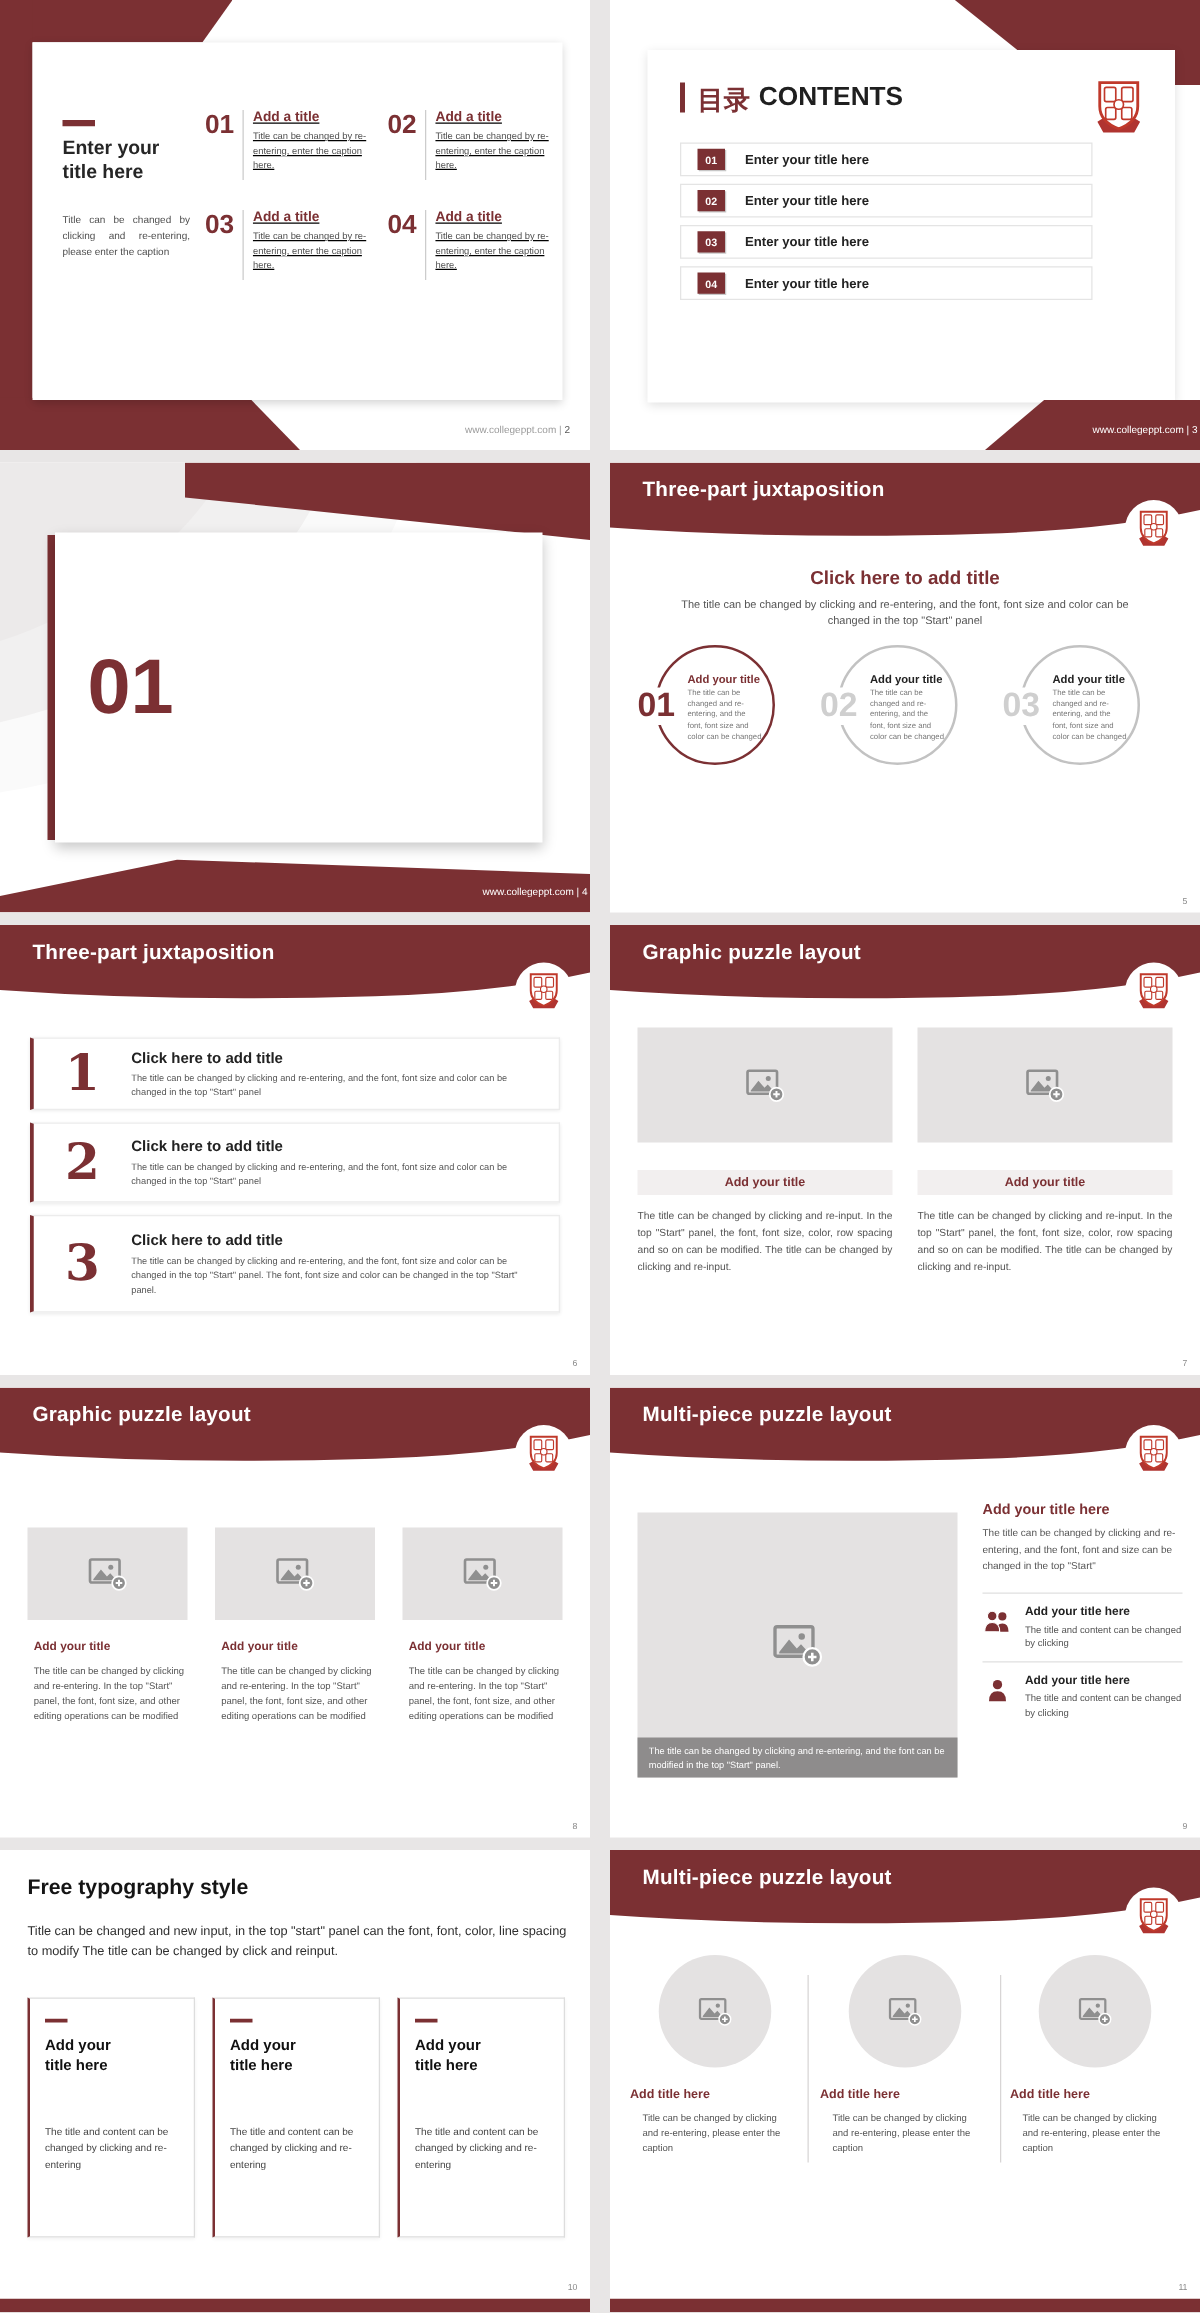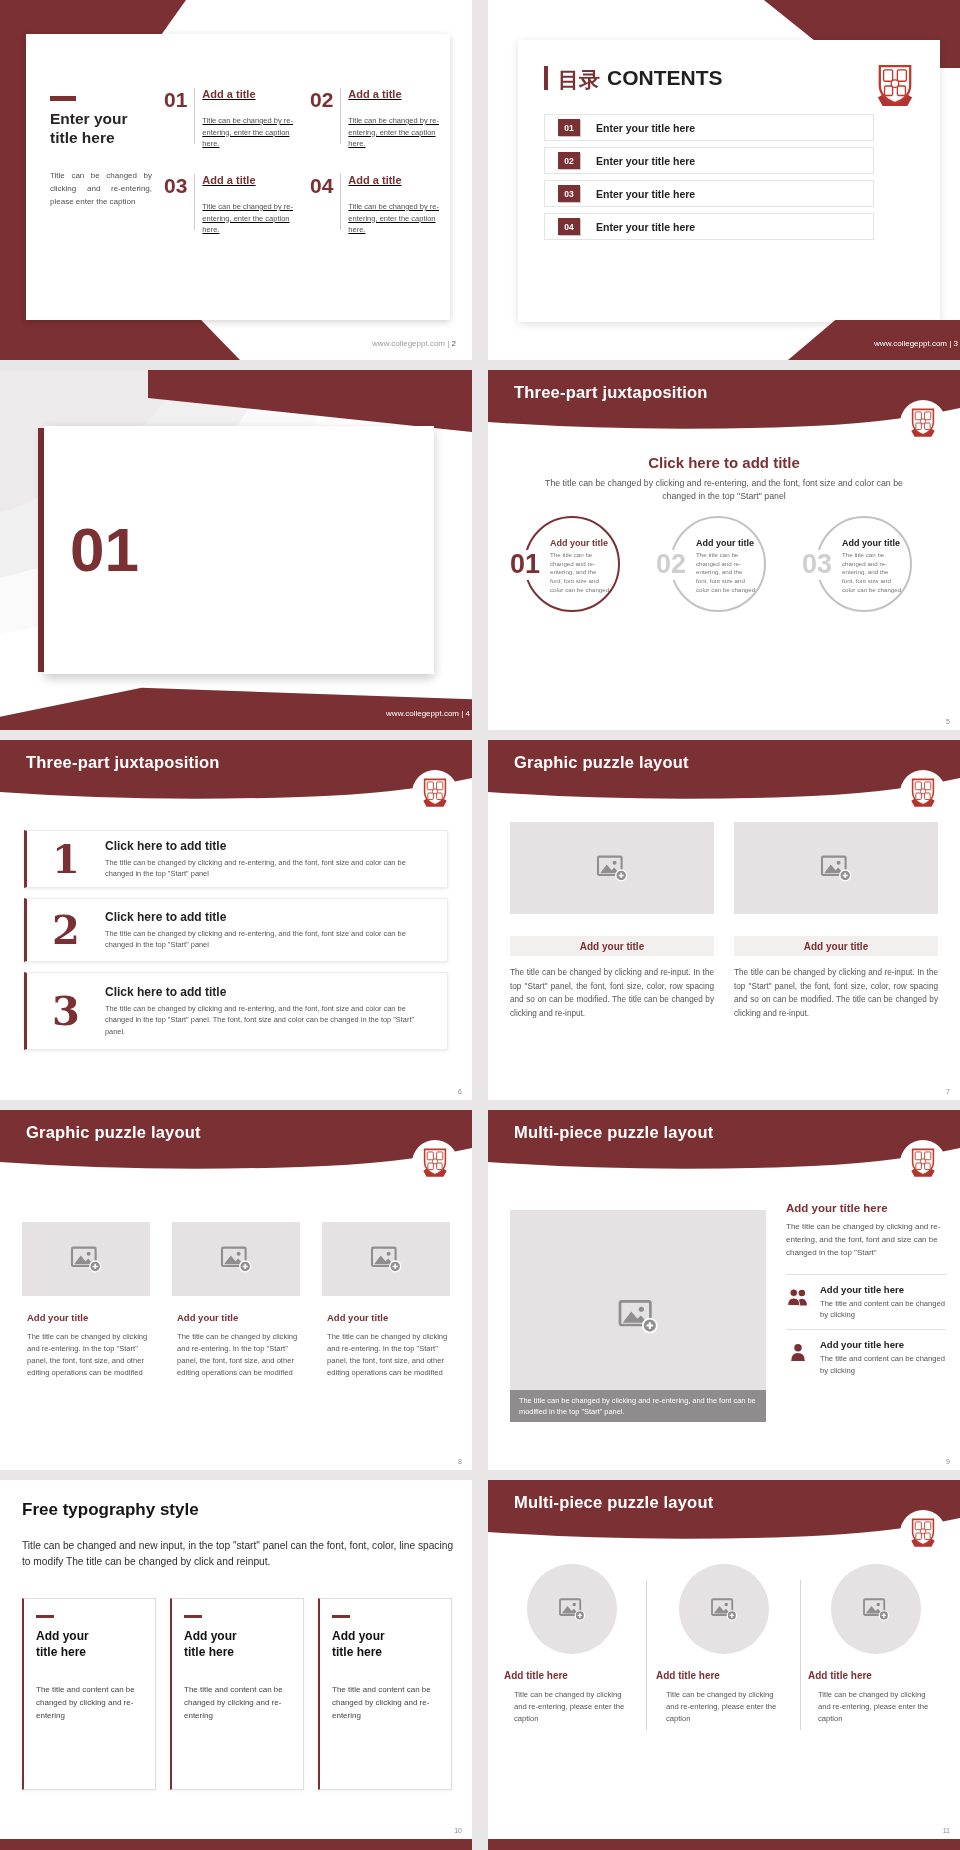--- a/index.html
+++ b/index.html
@@ -28,21 +28,21 @@
   .s1-card{position:absolute;left:26px;top:34px;width:424px;height:286px;background:#fff;box-shadow:0 2px 7px rgba(0,0,0,.18);}
   .s1-leftcol{position:absolute;left:24px;top:62px;width:102px;}
   .dash{width:26px;height:5px;background:var(--mar);margin-bottom:9px;}
   .s1-h{font-size:15.5px;font-weight:800;color:#262626;line-height:1.22;}
   .s1-cap{margin-top:22px;font-size:8px;color:#4f4f4f;text-align:justify;line-height:1.62;}
   .s1-grid{position:absolute;left:138px;top:54px;right:8px;display:grid;grid-template-columns:1fr 1fr;gap:24px 14px;}
   .s1-item{display:flex;}
   .s1-num{font-size:21px;font-weight:800;color:var(--mar);padding-right:7px;border-right:1px solid #ccc;line-height:1.1;height:56px;}
   .s1-it{padding-left:7px;text-decoration:underline;}
   .s1-it .t{font-size:11px;font-weight:800;color:var(--mar);}
-  .s1-it .c{margin-top:15px;font-size:7.5px;color:#4f4f4f;line-height:1.55;}
+  .s1-it .c{margin-top:3px;font-size:7.5px;color:#4f4f4f;line-height:1.55;}
   .footer-gray{position:absolute;right:16px;bottom:12px;font-size:8px;color:#9b9b9b;}
   .footer-gray .pnum{color:#555;}
   .footer-white{position:absolute;right:2px;bottom:12px;font-size:8px;color:#fff;}
   
   .s2-corner{position:absolute;top:0;right:0;width:265px;height:68px;background:var(--mar);clip-path:polygon(26% 0,100% 0,100% 100%,58% 100%);}
   .s2-card{position:absolute;left:30px;top:40px;right:20px;height:282px;background:#fff;box-shadow:0 2px 8px rgba(0,0,0,.13);padding:26px 26px 0 26px;}
   .s2-trow{display:flex;align-items:flex-start;}
   .s2-bar{width:4px;height:24px;background:var(--mar);margin-right:10px;}
   .s2-zh{font-size:21px;font-weight:800;color:var(--mar);}
   .s2-en{font-size:21px;font-weight:800;color:#1f1f1f;margin-left:7px;}
@@ -102,21 +102,21 @@
   .s8-item{border-top:1px solid #e0e0e0;padding:9px 0;display:flex;gap:10px;align-items:flex-start;}
   .s8-item svg{width:24px;height:20px;flex:none;margin-top:3px;}
   .s8-it{font-size:9.5px;font-weight:800;color:#222;}
   .s8-ic{margin-top:3px;font-size:7.6px;color:#555;line-height:1.5;}
   
   .s9-title{position:absolute;left:22px;top:20px;font-size:17px;font-weight:800;color:#151515;}
   .s9-para{position:absolute;left:22px;top:58px;width:436px;font-size:10.2px;color:#2e2e2e;line-height:1.6;}
   .s9-card{position:absolute;top:118px;width:134px;height:192px;background:#fff;border:1px solid #ddd;border-left:2px solid var(--mar);padding:16px 12px;box-shadow:0 1px 3px rgba(0,0,0,.06);}
   .s9-dash{width:18px;height:3px;background:var(--mar);margin-bottom:10px;}
   .s9-ct{font-size:12px;font-weight:800;color:#111;line-height:1.35;width:72px;}
-  .s9-cc{margin-top:24px;font-size:8px;color:#444;line-height:1.6;}
+  .s9-cc{margin-top:40px;font-size:8px;color:#444;line-height:1.6;}
   .botbar{position:absolute;left:0;right:0;bottom:0;height:11px;background:var(--mar);}
   .pg-up{bottom:16px;}
   
   .s10-col{position:absolute;top:84px;width:136px;text-align:left;}
   .circ{width:90px;height:90px;border-radius:50%;background:#e4e2e2;margin:0 auto;display:flex;align-items:center;justify-content:center;}
   .circ svg{width:28px;height:24px;}
   .s10-t{margin-top:16px;font-size:10px;font-weight:800;color:var(--mar);}
   .s10-c{margin-top:8px;font-size:7.6px;color:#555;line-height:1.6;padding:0 10px;}
   .s10-div{position:absolute;top:100px;height:150px;width:1px;background:#d8d5d5;}
 </style>

